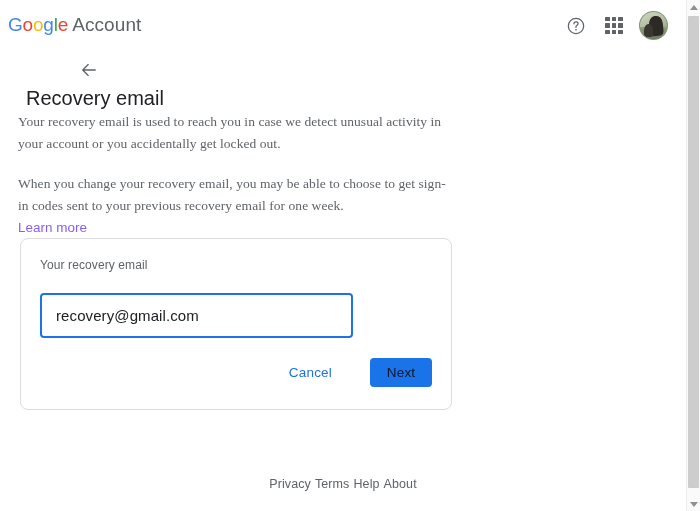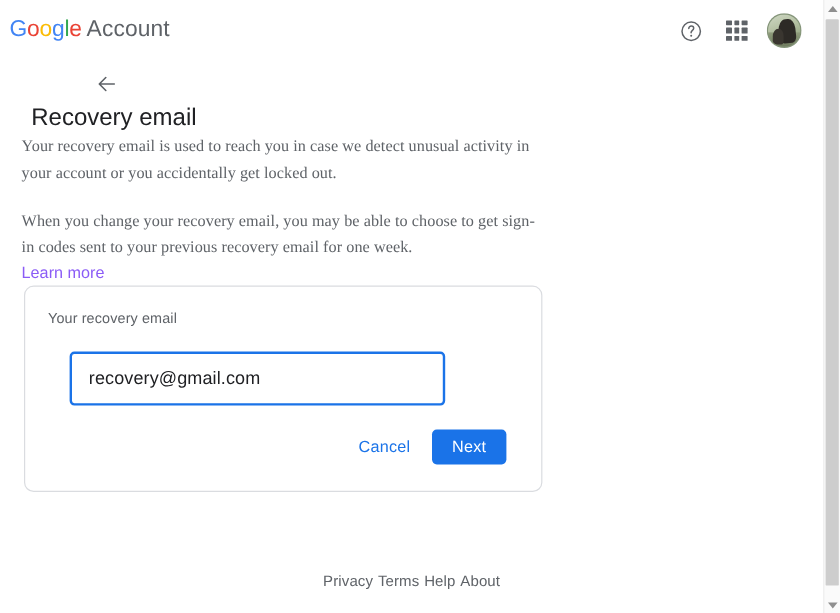--- a/index.html
+++ b/index.html
@@ -210,62 +210,61 @@
     line-height: 16px;
     color: #5f6368;
     letter-spacing: 0.1px;
   }
   .text-input-wrap {
     position: absolute;
     left: 19px;
     top: 54px;
     width: 313px;
     height: 45px;
-    margin-left: 18px;
   }
   .text-input {
     width: 100%;
     height: 100%;
     box-sizing: border-box;
     border: 2px solid #1a73e8;
     border-radius: 4px;
     padding: 0 14px;
     font-family: "Liberation Sans", sans-serif;
     font-size: 15px;
     color: #202124;
     background: #fff;
     outline: none;
     letter-spacing: 0.1px;
   }
   .text-input::placeholder { color: #9aa0a6; }
 
   .card-actions {
     position: absolute;
-    right: 29px;
+    right: 19px;
     bottom: 21px;
     display: flex;
     align-items: center;
-    gap: 8px;
+    gap: 28px;
   }
   .btn-text {
     border: none;
     background: transparent;
     color: #1a73e8;
     font-family: "Liberation Sans", sans-serif;
     font-size: 13.5px;
     font-weight: 500;
     letter-spacing: 0.2px;
     padding: 8px 10px;
     border-radius: 4px;
     cursor: pointer;
   }
   .btn-primary {
     border: none;
     background: #1a73e8;
-    color: #ffffff;
+    color: #0f172a;
     font-family: "Liberation Sans", sans-serif;
     font-size: 13.5px;
     font-weight: 500;
     letter-spacing: 0.2px;
     height: 29px;
     min-width: 62px;
     padding: 0 16px;
     border-radius: 4px;
     cursor: pointer;
     text-align: center;

